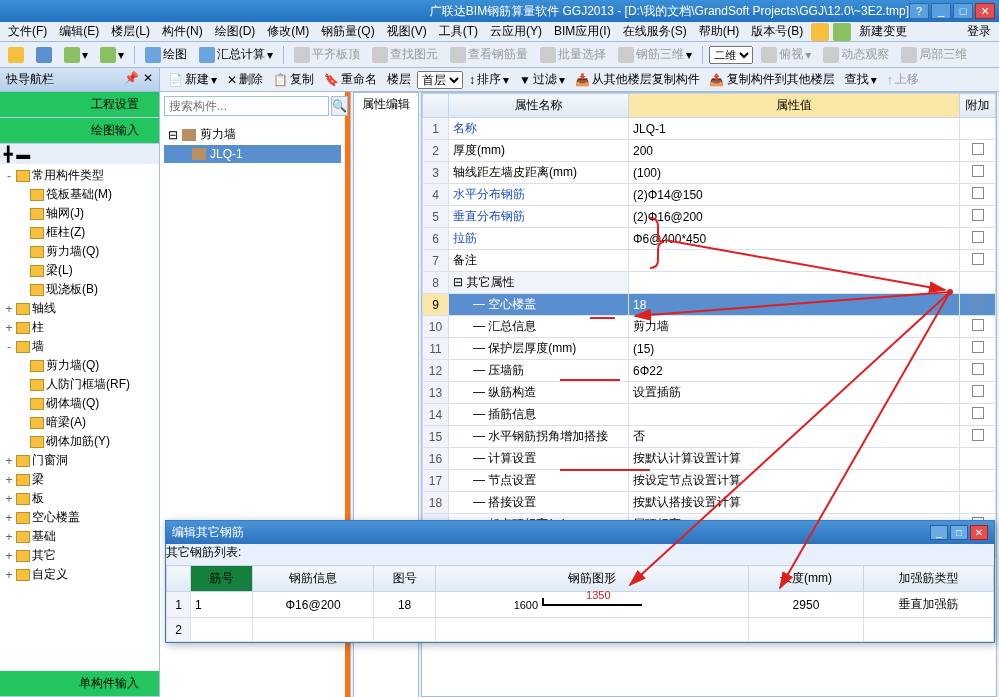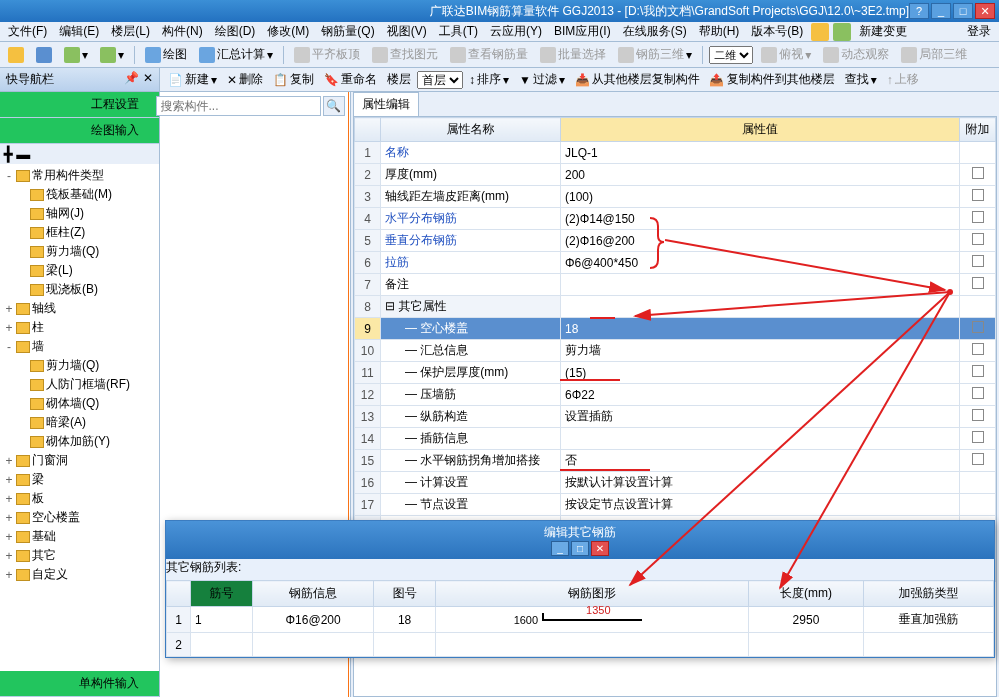--- a/index.html
+++ b/index.html
@@ -43,41 +43,41 @@
 .center .searchrow { display: flex; padding: 4px; gap: 2px; }
 .center .searchrow input { flex: 1; height: 20px; padding: 0 4px; border: 1px solid #a5bdd6; }
 .center .searchrow .sbtn { width: 22px; height: 20px; border: 1px solid #a5bdd6; background: #e8eff9; display: flex; align-items: center; justify-content: center; cursor: pointer; }
 .center .treearea { flex: 1; background: #fff; padding: 4px; overflow: auto; }
 .center .treearea .cn { padding: 2px 4px; display: flex; align-items: center; gap: 4px; cursor: pointer; }
 .center .treearea .cn.l1 { padding-left: 24px; }
 .center .treearea .cn.sel { background: #5a8fcf; color: #fff; }
 .center .treearea .cn .ci { width: 14px; height: 12px; background: #b89060; display: inline-block; }
 
 
-.rightpanel { width: 380px; background: #e8eff9; display: flex; flex-direction: column; border-left: 1px solid #a5bdd6; }
+.rightpanel { width: 380px; background: #e8eff9; display: flex; flex-direction: row; border-left: 1px solid #a5bdd6; }
 .rightpanel .tab { background: #fff; padding: 3px 8px; border: 1px solid #a5bdd6; border-bottom: none; width: fit-content; margin-left: 2px; }
 .propgrid { flex: 1; background: #fff; overflow: auto; border: 1px solid #a5bdd6; margin: 0 2px; }
 .propgrid table { width: 100%; border-collapse: collapse; }
 .propgrid th { background: linear-gradient(#f5f8fc,#e0eaf5); padding: 3px 4px; border: 1px solid #c5d5e8; font-weight: normal; text-align: center; }
 .propgrid td { border: 1px solid #d8e2ee; padding: 2px 4px; height: 17px; }
 .propgrid td.rownum { background: #f0f4fa; text-align: center; width: 26px; color: #555; }
 .propgrid td.pname { width: 180px; color: #000; }
 .propgrid td.pname.link { color: #2050c0; }
 .propgrid td.pname.indent1 { padding-left: 24px; }
 .propgrid td.pval { }
 .propgrid td.attach { width: 36px; text-align: center; }
 .propgrid td.attach .cb { width: 12px; height: 12px; border: 1px solid #888; display: inline-block; }
 .propgrid tr.selrow td { background: #5a8fcf; color: #fff; }
 .propgrid tr.selrow td.rownum { background: #fbe8a6; color: #000; }
 .propgrid tr.grp td.pname { background: #f0f4fa; }
 .propgrid th.selcol { background: #fbe8a6; }
 
 
 .dialog { position: absolute; left: 165px; top: 520px; width: 830px; background: #e8f0fb; border: 1px solid #3b7cc0; box-shadow: 2px 2px 8px rgba(0,0,0,.3); }
-.dialog .dtitle { background: linear-gradient(#4a93d8,#2b73bd); color: #fff; padding: 3px 6px; display: flex; justify-content: space-between; align-items: center; flex-direction: column; }
+.dialog .dtitle { background: linear-gradient(#4a93d8,#2b73bd); color: #fff; padding: 3px 6px; display: flex; justify-content: space-between; align-items: center; }
 .dialog .dtitle .dbtns { display: flex; gap: 2px; }
 .dialog .dtitle .db { width: 18px; height: 15px; background: #6aaae5; border: 1px solid #2a6098; display: flex; align-items: center; justify-content: center; font-size: 10px; cursor: pointer; }
 .dialog .dtitle .db.close { background: #e34f4f; border-color: #a82020; }
 .dialog .dbody { padding: 0; }
 .dialog .dlabel { margin-bottom: 4px; }
 .dialog table { width: 100%; border-collapse: collapse; background: #fff; }
 .dialog th { background: linear-gradient(#f5f8fc,#e0eaf5); padding: 4px; border: 1px solid #c5d5e8; font-weight: normal; }
 .dialog th.sel { background: #15803d; }
 .dialog td { border: 1px solid #d8e2ee; padding: 4px; height: 24px; text-align: center; }
 .dialog td.rn { background: #f0f4fa; width: 24px; }
@@ -309,21 +309,21 @@
         </span>
       <select><option>首层</option></select>
       <span class="t2b">↕<span>排序</span>▾</span>
       <span class="t2b">▼<span>过滤</span>▾</span>
       <span class="t2b">📥<span>从其他楼层复制构件</span></span>
       <span class="t2b">📤<span>复制构件到其他楼层</span></span>
       <span class="t2b"><span>查找</span>▾</span>
       <span class="t2b" style="color:#999">↑<span>上移</span></span>
     </div>
     <div style="display:flex; flex:1;">
-      <div style="width:190px; border-right:2px solid #f97316; display:flex; justify-content:center;">
+      <div style="width:190px; border-right:5px solid #f97316; display:flex; flex-direction:column;justify-content:center;">
         <div class="searchrow">
           <input placeholder="搜索构件..." style="">
           <div class="sbtn">🔍</div>
         </div>
         <div class="treearea" id="centertree">
             <div class="cn l0">
               <span>⊟</span>
               <span class="ci"></span>
               <span>剪力墙</span>
             </div>

